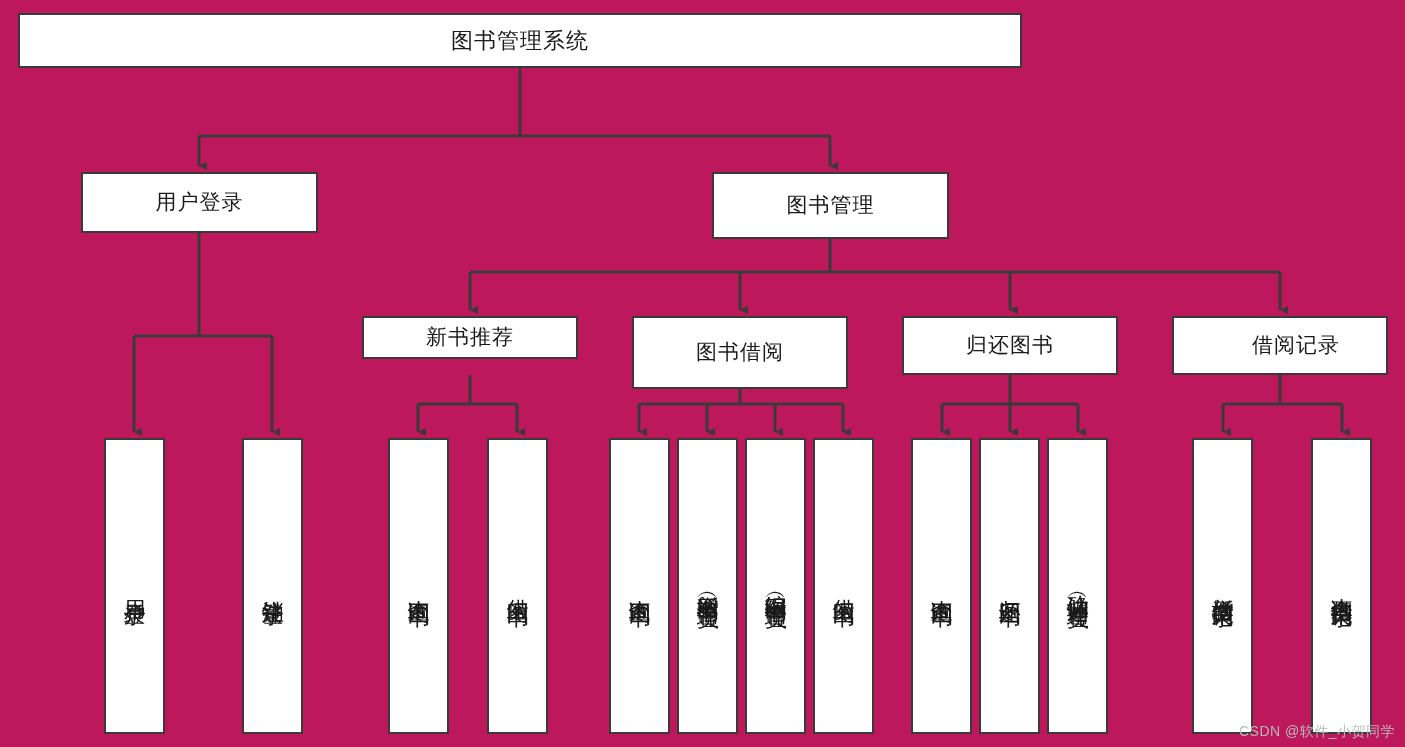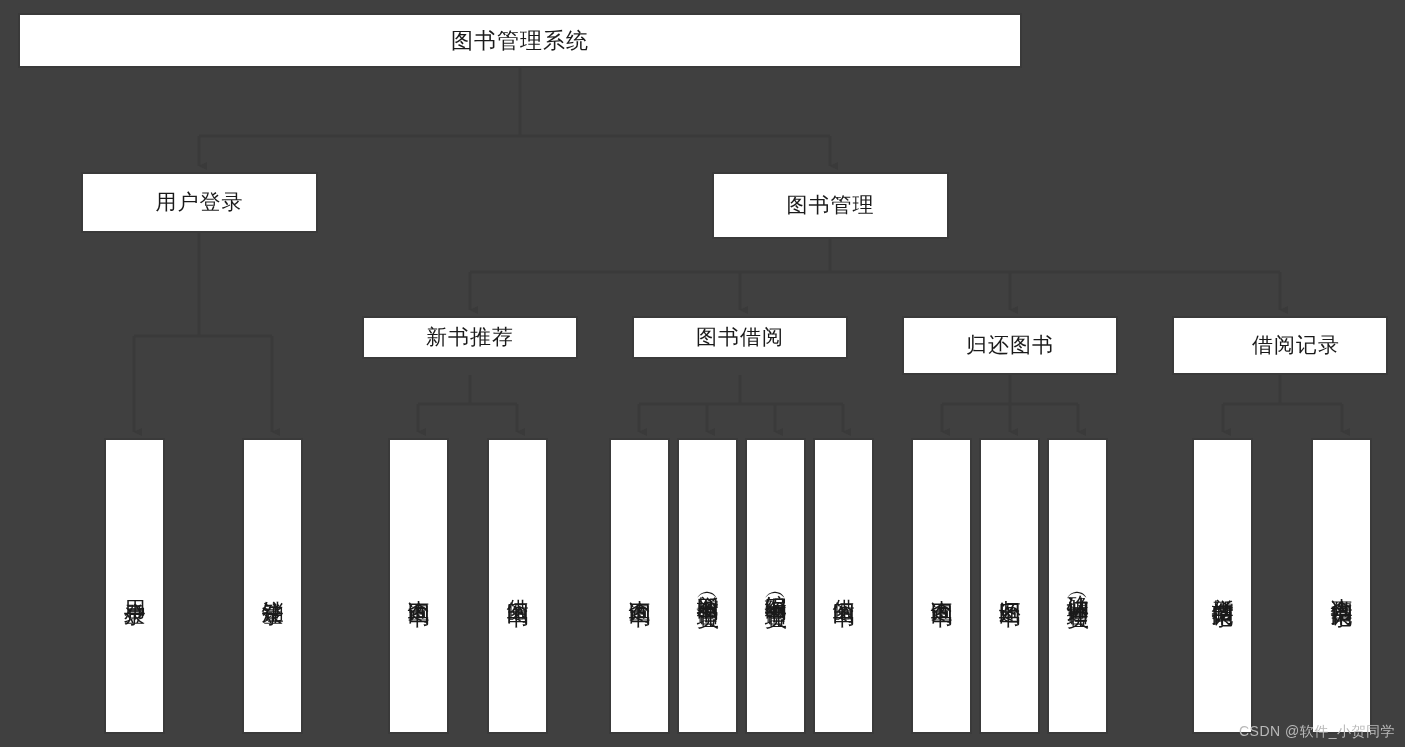--- a/index.html
+++ b/index.html
@@ -7,21 +7,21 @@
     padding: 0;
     background: #ffffff;
   }
   body {
     font-family: "Liberation Sans", "DejaVu Sans", sans-serif;
   }
   #canvas {
     position: relative;
     width: 1405px;
     height: 747px;
-    background: #404040;
+    background: #be185d;
     overflow: hidden;
   }
   
   #edges {
     position: absolute;
     left: 0;
     top: 0;
     width: 1405px;
     height: 747px;
   }
@@ -143,21 +143,21 @@
   </div>
 
   <div class="node horiz" style="left:712px; top:172px; width:237px; height:67px;">
     <span class="label">图书管理</span>
   </div>
 
   <div class="node horiz" style="left:362px; top:316px; width:216px; height:43px;">
     <span class="label">新书推荐</span>
   </div>
 
-  <div class="node horiz" style="left:632px; top:316px; width:216px; height:43px;">
+  <div class="node horiz" style="left:632px; top:316px; width:216px; height:73px;">
     <span class="label">图书借阅</span>
   </div>
 
   <div class="node horiz" style="left:902px; top:316px; width:216px; height:59px;">
     <span class="label">归还图书</span>
   </div>
 
   <div class="node horiz" style="left:1172px; top:316px; width:216px; height:59px;padding-left:32px;">
     <span class="label">借阅记录</span>
   </div>

